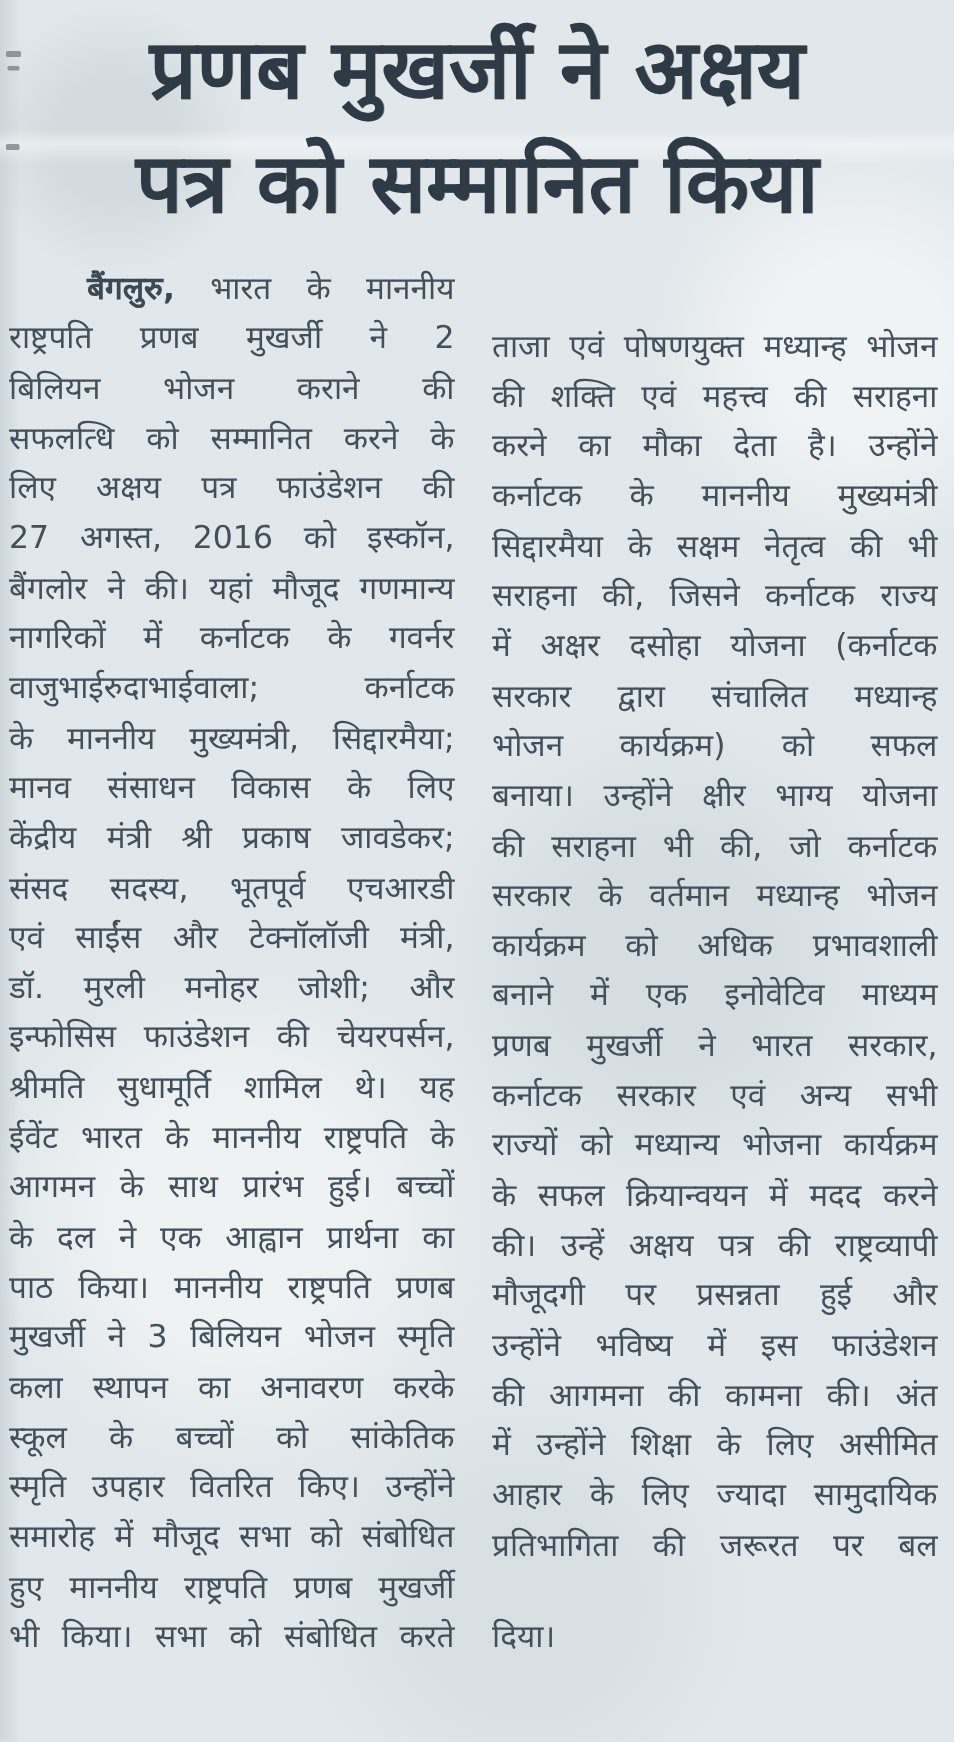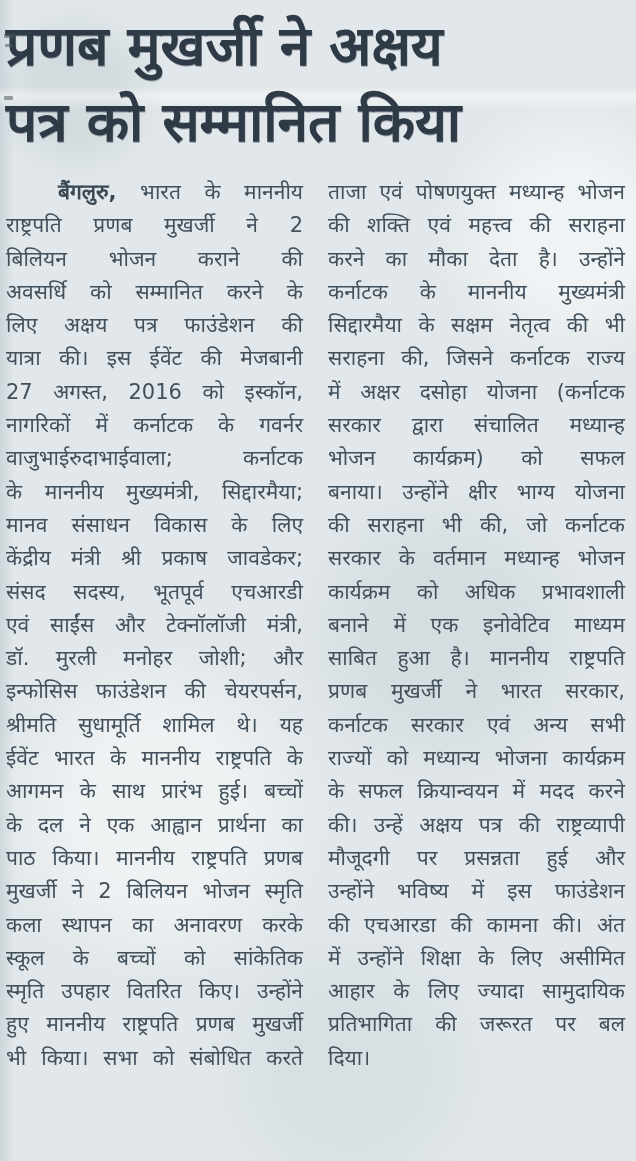--- a/index.html
+++ b/index.html
@@ -26,21 +26,21 @@
   .clipping {
     position: relative;
     width: 100%;
     height: 100%;
     box-sizing: border-box;
     padding: 6px 6px 0 6px;
   }
 
   .headline {
     margin: 2px 0 6px 0;
-    text-align: left;
+    text-align: center;
     font-weight: 700;
     font-size: 55px;
     line-height: 76px;
     color: #2e3a45;
     letter-spacing: 0px;
     text-shadow: 0.5px 0.5px 0 rgba(46,58,69,0.4);
   }
   .headline span { display: block; }
 
   .columns {
@@ -63,20 +63,21 @@
     font-size: 21px;
     line-height: 33.3px;
     text-align: justify;
     text-align-last: justify;
     white-space: nowrap;
     color: #42505c;
   }
   .line.flush {
     text-align: left;
     text-align-last: left;
+    margin-top: 28px;
   }
   .para-indent {
     display: inline-block;
     width: 52px;
   }
   .dateline {
     font-weight: 700;
     color: #3b4955;
   }
 
@@ -105,42 +106,43 @@
   </h1>
 
   <div class="columns">
 
     <div class="col">
       <div class="line">
         <span class="para-indent"></span><strong class="dateline">बैंगलुरु,</strong><span> भारत के माननीय</span>
       </div>
       <div class="line">राष्ट्रपति प्रणब मुखर्जी ने 2</div>
         <div class="line">बिलियन भोजन कराने की</div>
-        <div class="line">अवसर्धि को सम्मानित करने के</div>
+        <div class="line">सफलत्धि को सम्मानित करने के</div>
         <div class="line">लिए अक्षय पत्र फाउंडेशन की</div>
-        <div class="line">यात्रा की। इस ईवेंट की मेजबानी</div>
         <div class="line">27 अगस्त, 2016 को इस्कॉन,</div>
+        <div class="line">बैंगलोर ने की। यहां मौजूद गणमान्य</div>
         <div class="line">नागरिकों में कर्नाटक के गवर्नर</div>
         <div class="line">वाजुभाईरुदाभाईवाला; कर्नाटक</div>
         <div class="line">के माननीय मुख्यमंत्री, सिद्दारमैया;</div>
         <div class="line">मानव संसाधन विकास के लिए</div>
         <div class="line">केंद्रीय मंत्री श्री प्रकाष जावडेकर;</div>
         <div class="line">संसद सदस्य, भूतपूर्व एचआरडी</div>
         <div class="line">एवं साईंस और टेक्नॉलॉजी मंत्री,</div>
         <div class="line">डॉ. मुरली मनोहर जोशी; और</div>
         <div class="line">इन्फोसिस फाउंडेशन की चेयरपर्सन,</div>
         <div class="line">श्रीमति सुधामूर्ति शामिल थे। यह</div>
         <div class="line">ईवेंट भारत के माननीय राष्ट्रपति के</div>
         <div class="line">आगमन के साथ प्रारंभ हुई। बच्चों</div>
         <div class="line">के दल ने एक आह्वान प्रार्थना का</div>
         <div class="line">पाठ किया। माननीय राष्ट्रपति प्रणब</div>
-        <div class="line">मुखर्जी ने 2 बिलियन भोजन स्मृति</div>
+        <div class="line">मुखर्जी ने 3 बिलियन भोजन स्मृति</div>
         <div class="line">कला स्थापन का अनावरण करके</div>
         <div class="line">स्कूल के बच्चों को सांकेतिक</div>
         <div class="line">स्मृति उपहार वितरित किए। उन्होंने</div>
+        <div class="line">समारोह में मौजूद सभा को संबोधित</div>
         <div class="line">हुए माननीय राष्ट्रपति प्रणब मुखर्जी</div>
         <div class="line">भी किया। सभा को संबोधित करते</div>
     </div>
 
     <div class="col-divider"></div>
 
     <div class="col">
         <div class="line">ताजा एवं पोषणयुक्त मध्यान्ह भोजन</div>
         <div class="line">की शक्ति एवं महत्त्व की सराहना</div>
         <div class="line">करने का मौका देता है। उन्होंने</div>
@@ -148,29 +150,28 @@
         <div class="line">सिद्दारमैया के सक्षम नेतृत्व की भी</div>
         <div class="line">सराहना की, जिसने कर्नाटक राज्य</div>
         <div class="line">में अक्षर दसोहा योजना (कर्नाटक</div>
         <div class="line">सरकार द्वारा संचालित मध्यान्ह</div>
         <div class="line">भोजन कार्यक्रम) को सफल</div>
         <div class="line">बनाया। उन्होंने क्षीर भाग्य योजना</div>
         <div class="line">की सराहना भी की, जो कर्नाटक</div>
         <div class="line">सरकार के वर्तमान मध्यान्ह भोजन</div>
         <div class="line">कार्यक्रम को अधिक प्रभावशाली</div>
         <div class="line">बनाने में एक इनोवेटिव माध्यम</div>
-        <div class="line">साबित हुआ है। माननीय राष्ट्रपति</div>
         <div class="line">प्रणब मुखर्जी ने भारत सरकार,</div>
         <div class="line">कर्नाटक सरकार एवं अन्य सभी</div>
         <div class="line">राज्यों को मध्यान्य भोजना कार्यक्रम</div>
         <div class="line">के सफल क्रियान्वयन में मदद करने</div>
         <div class="line">की। उन्हें अक्षय पत्र की राष्ट्रव्यापी</div>
         <div class="line">मौजूदगी पर प्रसन्नता हुई और</div>
         <div class="line">उन्होंने भविष्य में इस फाउंडेशन</div>
-        <div class="line">की एचआरडा की कामना की। अंत</div>
+        <div class="line">की आगमना की कामना की। अंत</div>
         <div class="line">में उन्होंने शिक्षा के लिए असीमित</div>
         <div class="line">आहार के लिए ज्यादा सामुदायिक</div>
         <div class="line">प्रतिभागिता की जरूरत पर बल</div>
       <div class="line flush">दिया।</div>
     </div>
 
   </div>
 </div>
 
 </body></html>

